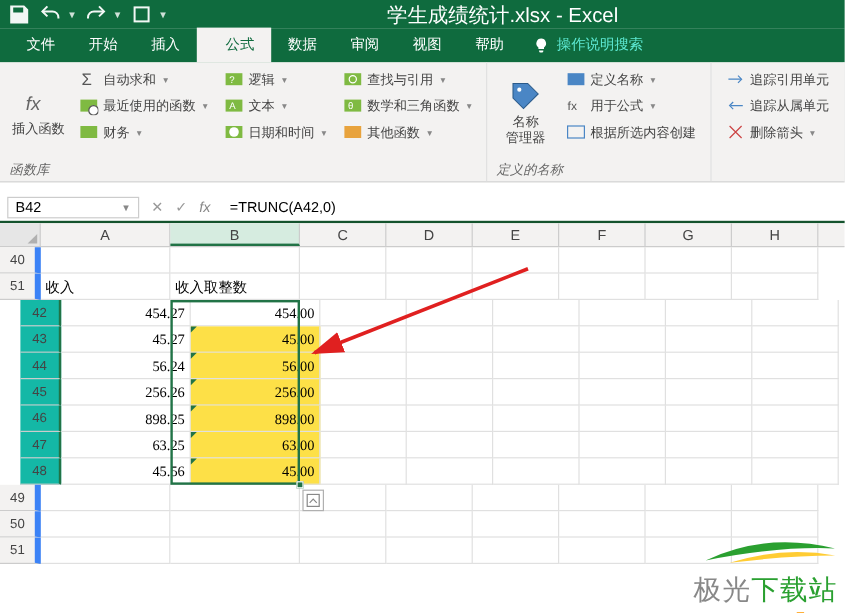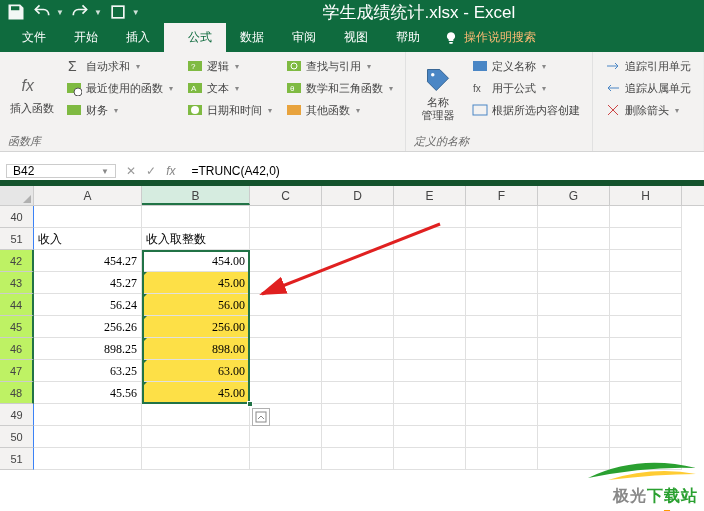--- a/index.html
+++ b/index.html
@@ -7,66 +7,66 @@
 
 .titlebar { height: 24px; background: #0f6b3e; color: #fff; display: flex; align-items: center; padding: 0 6px; font-size: 11px; }
 .titlebar .qat { display: flex; gap: 6px; align-items: center; }
 .titlebar .qat-icon { width: 20px; height: 20px; display: flex; align-items: center; justify-content: center; opacity: 0.95; }
 .titlebar .drop { font-size: 8px; margin-left: -2px; opacity: 0.8; }
 .titlebar .title { flex: 1; text-align: center; font-size: 17px; }
 
 .ribbon-tabs { height: 28px; background: #0f6b3e; display: flex; align-items: flex-end; padding-left: 8px; gap: 0; }
 .ribbon-tab { color: #fff; font-size: 12px; padding: 6px 14px; cursor: pointer; }
 .ribbon-tab.active { background: #f3f2f1; color: #0f6b3e; padding-left: 24px; }
-.tell-me { display: flex; align-items: center; color: #fdba74; font-size: 12px; padding: 6px 10px; gap: 6px; }
+.tell-me { display: flex; align-items: center; color: #5eead4; font-size: 12px; padding: 6px 10px; gap: 6px; }
 .bulb { width: 14px; height: 14px; }
 
 .ribbon { height: 100px; background: #f3f2f1; border-bottom: 1px solid #d4d4d4; display: flex; }
 .ribbon-group { border-right: 1px solid #e1e1e1; padding: 4px 8px 2px; display: flex; flex-direction: column; }
 .ribbon-group-content { flex: 1; display: flex; gap: 6px; }
 .ribbon-group-label { text-align: left; font-size: 11px; color: #666; padding-top: 2px; font-style: italic; }
 .big-btn { display: flex; flex-direction: column; align-items: center; justify-content: center; width: 48px; font-size: 11px; color: #444; text-align: center; line-height: 1.2; gap: 2px; }
 .big-btn .ico { width: 28px; height: 28px; }
 .col-btns { display: flex; flex-direction: column; gap: 2px; }
 .sm-btn { display: flex; align-items: center; gap: 4px; font-size: 11px; color: #444; padding: 2px 4px; white-space: nowrap; }
 .sm-btn .ico { width: 16px; height: 16px; flex-shrink: 0; }
 .drop-arrow { font-size: 8px; color: #888; margin-left: 2px; }
 .ribbon-right-cut { width: 4px; background: linear-gradient(to right, #f3f2f1, #e8e8e8); }
 
-.namebox-row { height: 24px; border-bottom: 6px solid #14532d; display: flex; align-items: stretch; background: #fff; margin-top: 10px; }
+.namebox-row { height: 24px; border-bottom: 2px solid #14532d; display: flex; align-items: stretch; background: #fff; margin-top: 10px; }
 .namebox { width: 110px; border: 1px solid #ccc; margin: 2px 0 2px 6px; font-size: 12px; padding: 2px 6px; display: flex; align-items: center; justify-content: space-between; background: #fff; }
 .namebox .nbd { font-size: 8px; color: #888; }
 .fx-ctrls { display: flex; align-items: center; padding: 0 10px; gap: 10px; color: #999; font-size: 12px; }
 .fx-label { font-style: italic; color: #888; font-size: 12px; }
 .formula-bar { flex: 1; font-size: 12px; padding: 4px 6px; display: flex; align-items: center; }
 
 .grid-wrap { position: relative; height: 340px; overflow: hidden; }
 .col-headers { display: flex; height: 20px; background: #f3f2f1; border-bottom: 1px solid #ccc; }
 .corner { width: 34px; border-right: 1px solid #ccc; background: #e6e6e6; position: relative; }
 .corner::after { content: ""; position: absolute; right: 2px; bottom: 2px; border-left: 8px solid transparent; border-bottom: 8px solid #b0b0b0; }
 .col-h { width: 108px; border-right: 1px solid #ccc; text-align: center; font-size: 12px; color: #444; line-height: 20px; }
 .col-h.sel { background: #d6ece0; border-bottom: 2px solid #217346; }
 .col-h.narrow { width: 72px; }
 .grid-body { position: relative; }
 .row { display: flex; height: 22px; }
-.row-h { width: 34px; background: #f3f2f1; border-right: 1px solid #3b82f6; border-bottom: 1px solid #ccc; text-align: center; font-size: 11px; color: #444; line-height: 22px; }
-.row-h.sel { background: #bef264; border-right: 2px solid #217346; }
+.row-h { width: 34px; background: #f3f2f1; border-right: 5px solid #3b82f6; border-bottom: 1px solid #ccc; text-align: center; font-size: 11px; color: #444; line-height: 22px; }
+.row-h.sel { background: #14b8a6; border-right: 2px solid #217346; margin-left: 17px; }
 .cell { width: 108px; border-right: 1px solid #e0e0e0; border-bottom: 1px solid #e0e0e0; font-size: 12px; padding: 0 4px; line-height: 22px; text-align: right; font-family: "SimSun", serif; position: relative; }
 .cell.narrow { width: 72px; }
 .cell.txt { text-align: left; }
 .cell.sel-fill { background: #fde047; }
 .cell.sel-fill::before { content: ""; position: absolute; left: 0; top: 0; border-top: 5px solid #217346; border-right: 5px solid transparent; }
 .sel-border { position: absolute; border: 2px solid #217346; pointer-events: none; }
 .fill-handle { position: absolute; width: 6px; height: 6px; background: #217346; border: 1px solid #fff; }
 .autofill-btn { position: absolute; width: 18px; height: 18px; border: 1px solid #b0b0b0; background: #fff; font-size: 10px; display: flex; align-items: center; justify-content: center; color: #666; }
 
 .arrow-line { position: absolute; pointer-events: none; }
 
 .watermark { position: absolute; right: 6px; bottom: 4px; text-align: right; }
-.watermark .wm1 { font-size: 16px; font-weight: bold; color: #2aa030; letter-spacing: 1px; }
+.watermark .wm1 { font-size: 23px; font-weight: normal; color: #2aa030; letter-spacing: 1px; }
 .watermark .wm1 .gray { color: #888; }
 .watermark .wm2 { font-size: 13px; color: #ff9900; font-style: italic; }
 .wm-swoosh { width: 120px; height: 22px; }
 </style>
 </head>
 <body>
 
 <div class="titlebar">
   <div class="qat">
     <span class="qat-icon">

